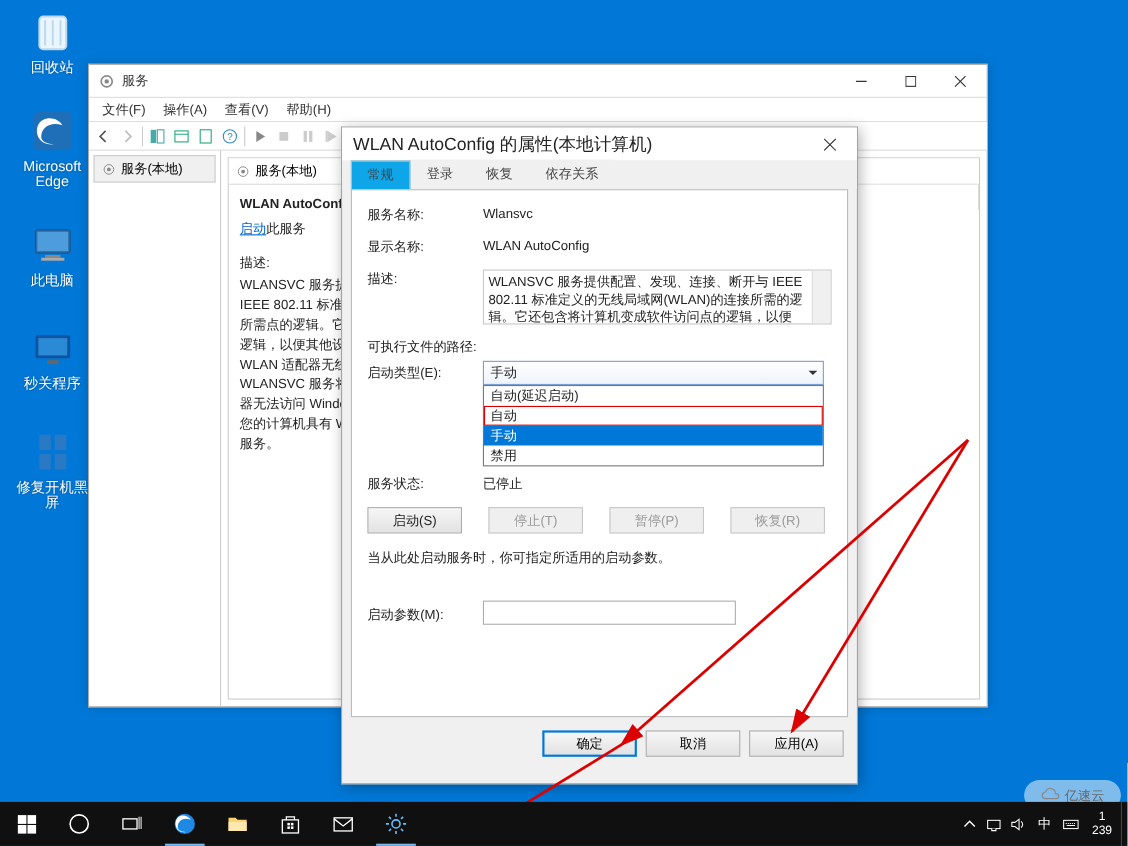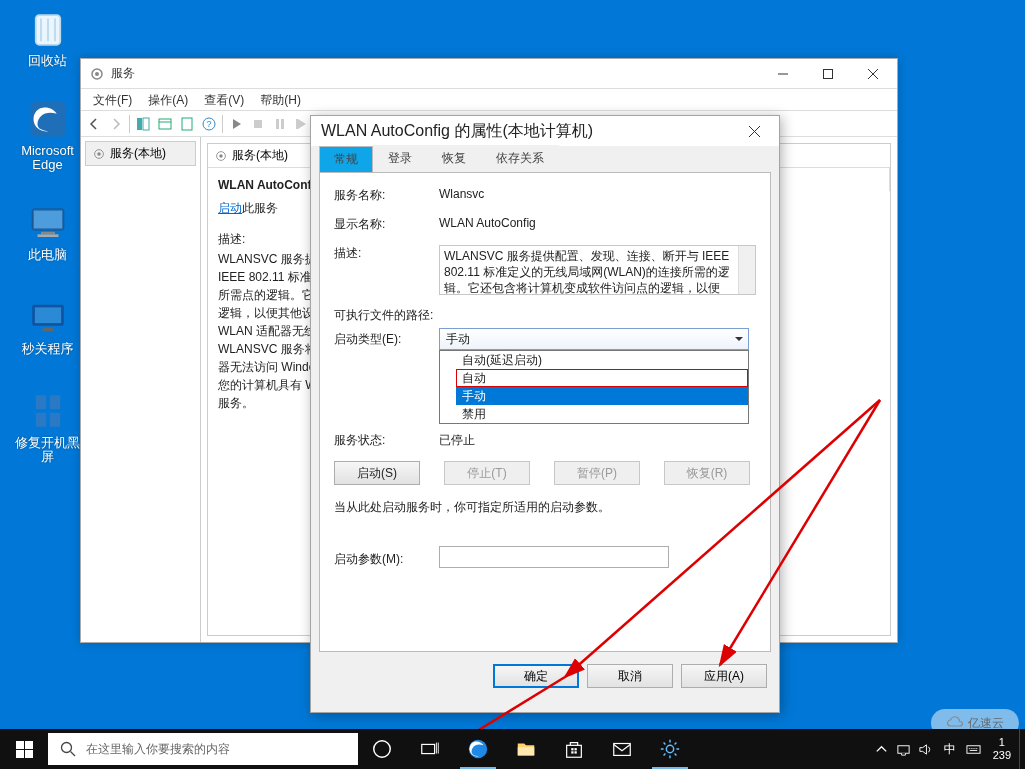--- a/index.html
+++ b/index.html
@@ -54,21 +54,21 @@
 .props-tab { padding:4px 14px; font-size:12px; background:#f0f0f0; border:1px solid transparent; color:#444; }
 .props-tab.active { background:#0ea5e9; border:1px solid #bbb; border-bottom:1px solid #fff; position:relative; top:1px; }
 .props-content { margin:0 8px 8px 8px; background:#fff; border:1px solid #bbb; height:480px; padding:14px 14px; font-size:12px; color:#222; position:relative; }
 .p-row { display:flex; margin-bottom:12px; align-items:flex-start; }
 .p-label { width:105px; }
 .p-val { flex:1; }
 .p-desc { flex:1; border:1px solid #c7c7c7; background:#fff; height:50px; padding:2px 18px 2px 4px; font-size:12px; line-height:16px; overflow:hidden; position:relative; color:#222; }
 .p-desc-scroll { position:absolute; right:0; top:0; bottom:0; width:17px; background:#f0f0f0; border-left:1px solid #ddd; }
 .p-select { width:310px; height:22px; border:1px solid #7a9fd0; background:linear-gradient(#fff,#eef3fb); display:flex; align-items:center; padding:0 18px 0 6px; position:relative; color:#222; }
 .p-select::after { content:''; position:absolute; right:5px; top:8px; border:4px solid transparent; border-top-color:#333; }
-.p-dropdown { position:absolute; width:310px; background:#fff; border:1px solid #777; z-index:5;padding-left:16px; }
+.p-dropdown { position:absolute; width:310px; background:#fff; border:1px solid #777; z-index:5; }
 .p-dd-item { height:18px; padding:1px 6px; font-size:12px; }
 .p-dd-item.hl { background:#0078d7; color:#fff; }
 .p-dd-item.boxed { outline:1.5px solid #d00; outline-offset:-1px; }
 .p-buttons { display:flex; gap:24px; }
 .p-btn { width:86px; height:24px; border:1px solid #adadad; background:linear-gradient(#f6f6f6,#e2e2e2); display:flex; align-items:center; justify-content:center; font-size:12px; }
 .p-btn.disabled { color:#9a9a9a; background:#efefef; border-color:#c7c7c7; }
 .p-input { width:230px; height:22px; border:1px solid #adadad; background:#fff; }
 .props-footer { height:40px; display:flex; justify-content:flex-end; align-items:center; padding:0 12px 8px; gap:8px; }
 .props-footer .p-btn.primary { border:2px solid #0078d7; }
 
@@ -380,27 +380,20 @@
 
 <div class="taskbar">
   <div class="tb-start">
       <svg viewBox="0 0 17 17">
         <rect x="0" y="0" width="8" height="8" fill="#fff"></rect>
         <rect x="9" y="0" width="8" height="8" fill="#fff"></rect>
         <rect x="0" y="9" width="8" height="8" fill="#fff"></rect>
         <rect x="9" y="9" width="8" height="8" fill="#fff"></rect>
       </svg>
     </div>
-  <div class="tb-search">
-    <svg viewBox="0 0 16 16">
-        <circle cx="6.5" cy="6.5" r="5" fill="none" stroke="#444" stroke-width="1.3"></circle>
-        <path d="M10.5 10.5L15 15" stroke="#444" stroke-width="1.3"></path>
-      </svg>
-    <span>在这里输入你要搜索的内容</span>
-  </div>
   <div class="tb-item">
       <svg viewBox="0 0 24 24">
         <circle cx="12" cy="12" r="9" fill="none" stroke="#fff" stroke-width="1.6"></circle>
       </svg>
     </div>
   <div class="tb-item">
       <svg viewBox="0 0 24 24">
         <rect x="3" y="7" width="14" height="10" fill="none" stroke="#fff" stroke-width="1.3"></rect>
         <path d="M19 5v12M21 5v12" stroke="#fff" stroke-width="1"></path>
       </svg>

